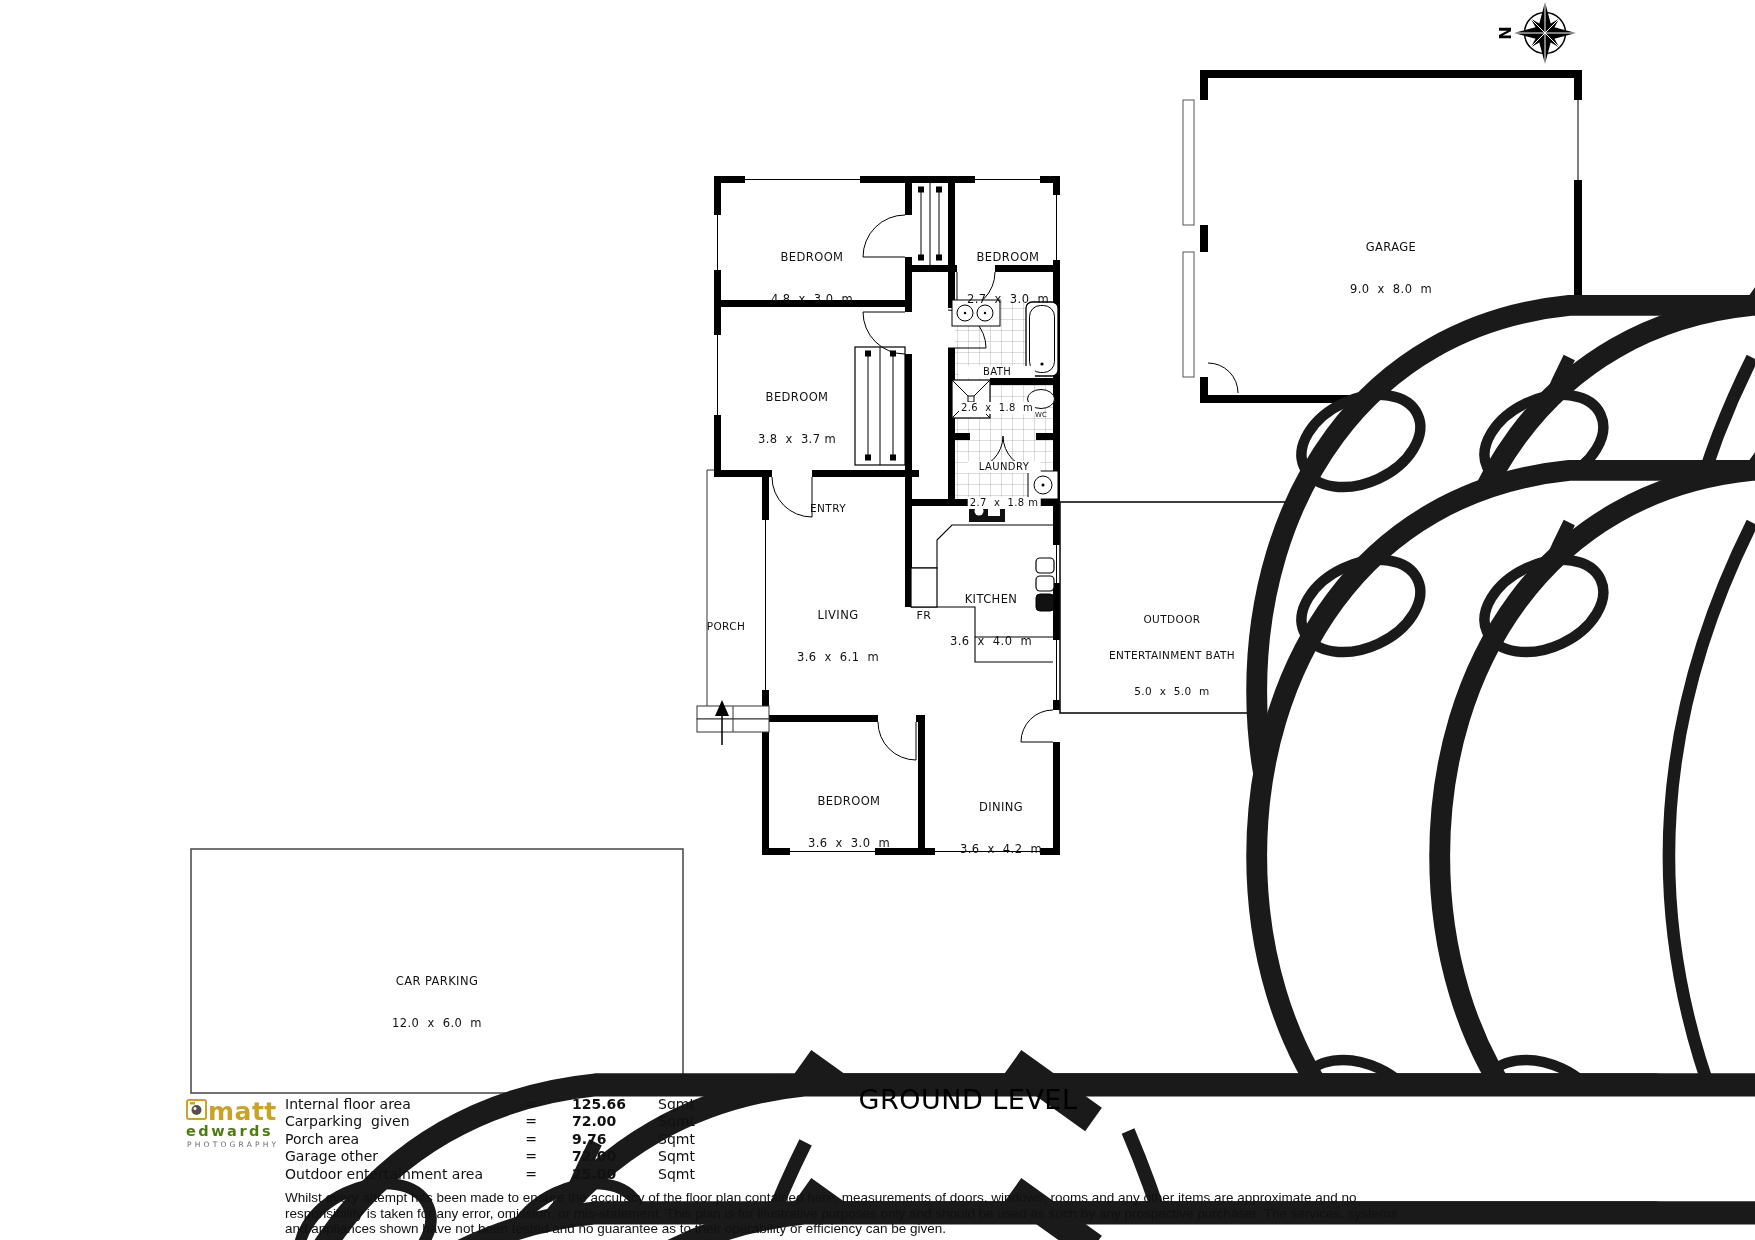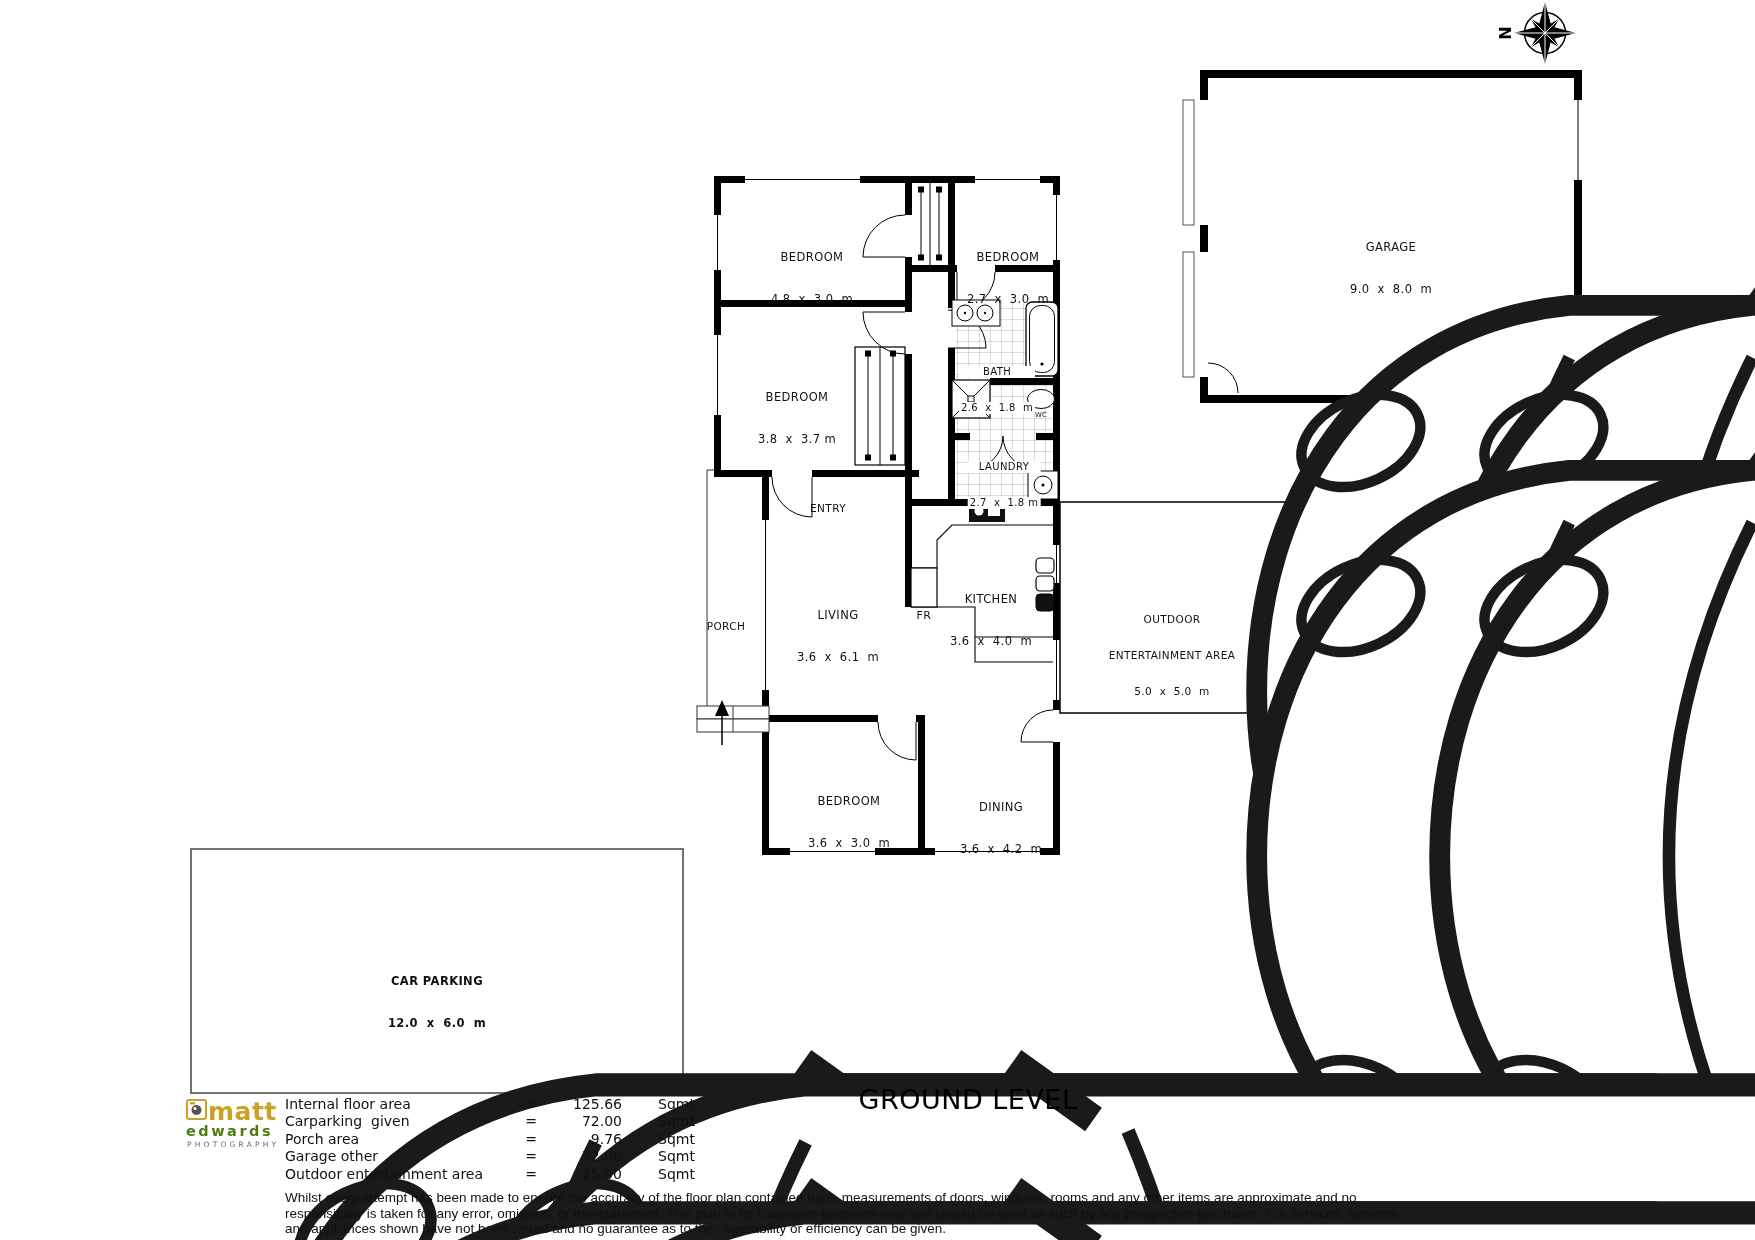--- a/index.html
+++ b/index.html
@@ -13,21 +13,21 @@
   .lbl.sm span{background:#fff;padding:0 2px;}
   .lbl.sm2{font-size:10.5px;line-height:12px;}
   .lbl.tiny{font-size:7px;line-height:8px;letter-spacing:0;}
   .lbl.fr{font-size:11px;}
   #ground-level{position:absolute;left:968px;top:1084px;transform:translateX(-50%);
                 font-size:27px;letter-spacing:0.5px;color:#000;white-space:nowrap;}
   #area-summary{position:absolute;left:285px;top:1096px;font-size:14px;color:#111;}
   .arearow{display:flex;height:17.4px;align-items:baseline;gap:30px;}
   .arearow .a-label{width:205px;white-space:pre;}
   .arearow .a-eq{width:22px;text-align:center;}
-  .arearow .a-num{width:50px;text-align:right;white-space:pre;}
+  .arearow .a-num{width:50px;text-align:left;white-space:pre;font-weight:bold;}
   .arearow .a-unit{margin-left:6px;}
   #disclaimer{position:absolute;left:285px;top:1190px;width:1300px;
               font-family:"Liberation Sans",sans-serif;font-size:13.5px;line-height:15.5px;color:#111;}
   #disclaimer div{white-space:nowrap;}
   #logo{position:absolute;left:186px;top:1103px;width:110px;}
   #logo .l-matt{position:absolute;left:22px;top:-6px;font-size:25px;font-weight:bold;
                 color:#C9A227;letter-spacing:0.5px;}
   #logo .l-edwards{position:absolute;left:0px;top:20px;font-size:14.5px;font-weight:bold;
                    color:#4d7c0f;letter-spacing:2.5px;}
   #logo .l-photo{position:absolute;left:1px;top:37px;font-size:7.5px;letter-spacing:3.2px;color:#6b6b6b;}
@@ -325,36 +325,36 @@
 </div>
 <div class="lbl" style="left:991px;top:564px;">
   <span>KITCHEN</span>
   <span>3.6  x  4.0  m</span>
 </div>
 <div class="lbl fr" style="left:924px;top:581px;">
   <span>FR</span>
 </div>
 <div class="lbl sm2" style="left:1172px;top:589px;">
   <span>OUTDOOR</span>
-  <span>ENTERTAINMENT AREA</span>
+  <span>ENTERTAINMENT BATH</span>
   <span>5.0  x  5.0  m</span>
 </div>
 <div class="lbl" style="left:849px;top:766px;">
   <span>BEDROOM</span>
   <span>3.6  x  3.0  m</span>
 </div>
 <div class="lbl" style="left:1001px;top:772px;">
   <span>DINING</span>
   <span>3.6  x  4.2  m</span>
 </div>
 <div class="lbl" style="left:1391px;top:212px;">
   <span>GARAGE</span>
   <span>9.0  x  8.0  m</span>
 </div>
-<div class="lbl" style="left:437px;top:946px;font-weight:bold;">
+<div class="lbl" style="left:437px;top:946px;">
   <span>CAR PARKING</span>
   <span>12.0  x  6.0  m</span>
 </div>
 
 <div id="ground-level">GROUND LEVEL</div>
 
 <div id="area-summary">
   <div class="arearow">
     <span class="a-label">Internal floor area</span>
     <span class="a-eq">=</span>

